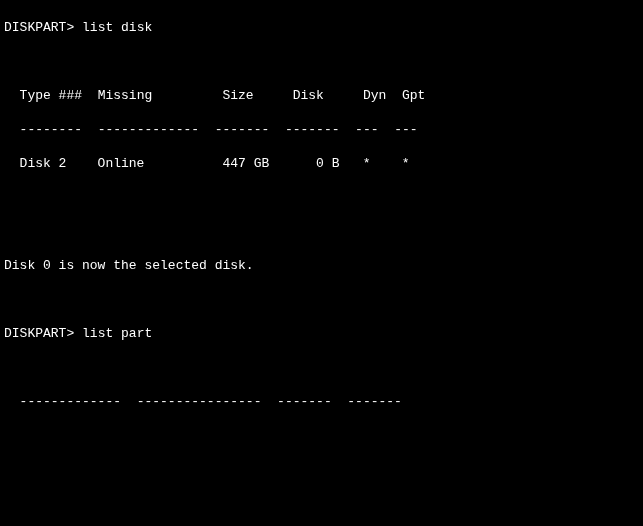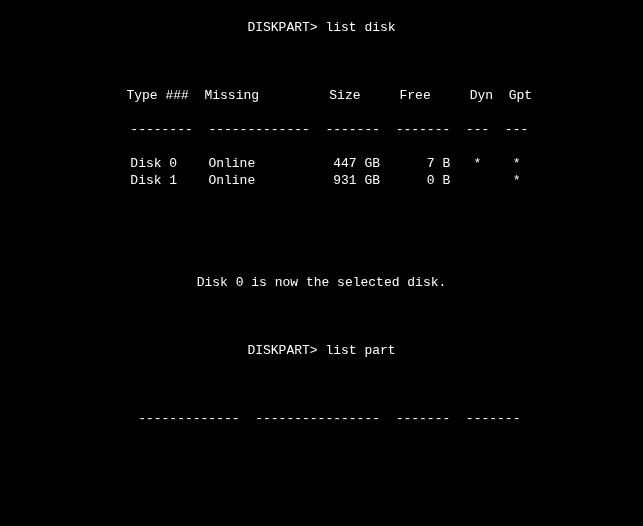--- a/index.html
+++ b/index.html
@@ -11,32 +11,32 @@
     font-size: 13px;
     line-height: 17px;
     width: 643px;
     height: 526px;
     overflow: hidden;
   }
   .terminal {
     padding: 2px 4px;
     white-space: pre;
   }
-  .row { display: block; text-align: center; }
+  .row { display: block; }
   .cmd { }
 </style>
 </head>
 <body>
 
 <div class="terminal">
 <span class="row"><span>DISKPART&gt;</span> <span class="cmd">list disk</span></span>
 <span class="row"> </span>
-<span class="row">  <span>Type ###</span>  <span>Missing</span>         <span>Size</span>     <span>Free</span>     <span>Dyn</span>  <span>Gpt</span></span>
+<span class="row">  <span>Type ###</span>  <span>Missing</span>         <span>Size</span>     <span>Disk</span>     <span>Dyn</span>  <span>Gpt</span></span>
 <span class="row">  <span>--------</span>  <span>-------------</span>  <span>-------</span>  <span>-------</span>  <span>---</span>  <span>---</span></span>
-<span class="row">  Disk 0    Online          447 GB      7 B   *    * </span><span class="row">  Disk 1    Online          931 GB      0 B        * </span>
+<span class="row">  Disk 2    Online          447 GB      0 B   *    * </span>
 <span class="row"> </span>
 <span class="row"> </span>
 <span class="row">Disk 0 is now the selected disk.</span>
 <span class="row"> </span>
 <span class="row"><span>DISKPART&gt;</span> <span class="cmd">list part</span></span>
 <span class="row"> </span>
 <span class="row">  <span>-------------</span>  <span>----------------</span>  <span>-------</span>  <span>-------</span></span>
 
 
 

